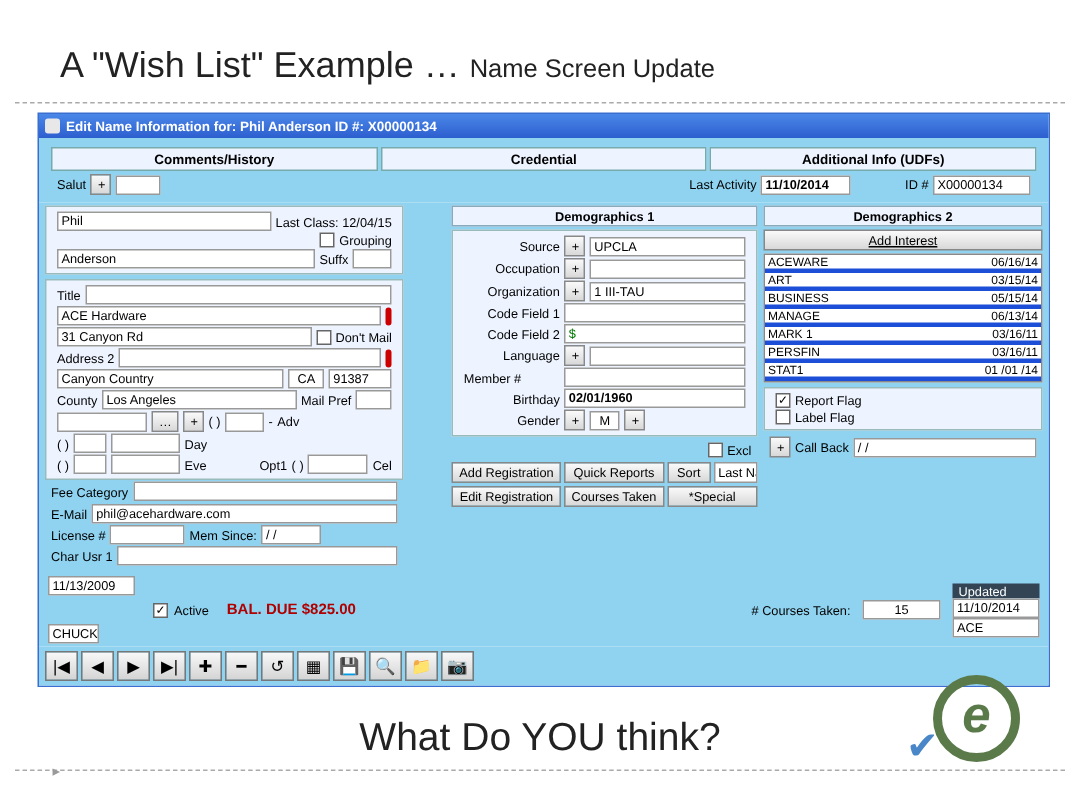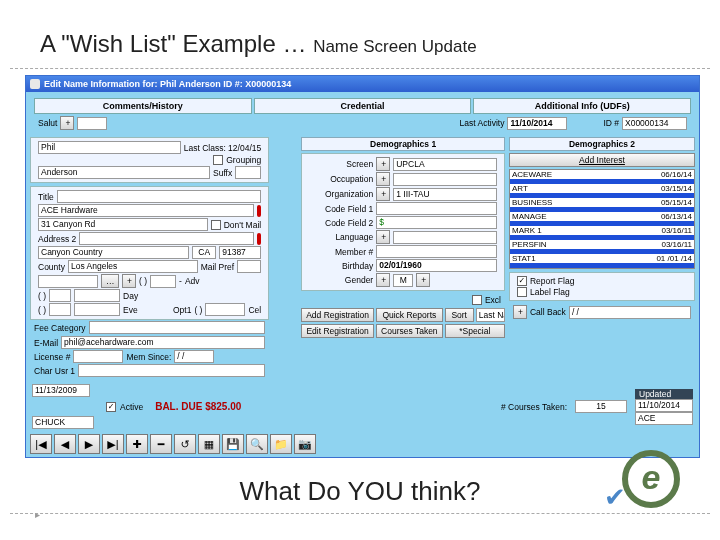--- a/index.html
+++ b/index.html
@@ -20,21 +20,21 @@
   .btn { background:linear-gradient(#fafafa,#d8d8d8); border:1px solid #888; height:14px; padding:0 4px; font-size:8.5px; line-height:12px; text-align:center; white-space:nowrap; }
   .plus { width:14px; text-align:center; }
   .main-body { display:flex; gap:4px; background:#8fd3f0; padding:2px 4px 4px 4px; }
   .colA { flex: 1.35; }
   .colB { flex: 1.15; padding-left: 28px; }
   .colC { flex: 1.05; }
   .panel { background:#eef4ff; border:1px solid #9bb; padding:2px 3px; }
   .subtabs { display:flex; gap:2px; margin-bottom:2px; }
   .subtab { flex:1; background:#eef4ff; border:1px solid #8ab; text-align:center; font-size:8.5px; padding:1px 0; font-weight:bold; }
   .list { background:#fff; border:1px solid #888; font-size:8px; }
-  .list .li { display:flex; border-bottom:5px solid #1d4ed8; }
+  .list .li { display:flex; border-bottom:3px solid #1d4ed8; }
   .list .li span{ padding:0 2px; }
   .midbtns { display:grid; grid-template-columns:1fr 1fr 1fr 1fr; gap:2px; margin-top:3px; }
   .chk { width:10px; height:10px; border:1px solid #666; background:#fff; display:inline-block; text-align:center; line-height:8px; font-size:8px; }
   .toolbar { display:flex; gap:2px; background:#8fd3f0; padding:3px 4px; }
   .tbtn { width:22px; height:20px; background:linear-gradient(#f8f8f8,#d4d4d4); border:1px solid #777; display:flex; align-items:center; justify-content:center; font-size:11px; }
   .balance { color:#b00000; font-weight:bold; font-size:10px; }
   .footer-q { font-size:26px; color:#222; text-align:center; margin-top:18px; }
   .logo { position:absolute; right:40px; bottom:32px; width:58px; height:58px; }
   .logo .ring { position:absolute; inset:0; border:6px solid #5b7a4a; border-radius:50%; }
   .logo .e { position:absolute; inset:10px; color:#5b7a4a; font-size:34px; font-weight:bold; font-style:italic; text-align:center; line-height:34px; }
@@ -174,21 +174,21 @@
           <span class="fld" style="flex:1"></span>
         </div>
       </div>
 
       <div class="colB">
         <div class="subtabs">
           <div class="subtab">Demographics 1</div>
         </div>
         <div class="panel">
           <div class="row">
-              <span class="lbl" style="width:64px;text-align:right">Screen</span>
+              <span class="lbl" style="width:64px;text-align:right">Source</span>
               <span class="btn plus">+</span>
               <span class="fld" style="flex:1">UPCLA</span>
             </div>
           <div class="row">
               <span class="lbl" style="width:64px;text-align:right">Occupation</span>
               <span class="btn plus">+</span>
               <span class="fld" style="flex:1"></span>
             </div>
           <div class="row">
               <span class="lbl" style="width:64px;text-align:right">Organization</span>
@@ -202,21 +202,21 @@
           <div class="row">
               <span class="lbl" style="width:64px;text-align:right">Code Field 2</span>
               <span class="fld" style="flex:1;color:#070">$</span>
             </div>
           <div class="row">
               <span class="lbl" style="width:64px;text-align:right">Language</span>
               <span class="btn plus">+</span>
               <span class="fld" style="flex:1"></span>
             </div>
           <div class="row">
-              <span class="lbl" style="width:64px;text-align:right">Member #</span>
+              <span class="lbl" style="width:64px;text-align:left">Member #</span>
               <span class="fld" style="flex:1"></span>
             </div>
           <div class="row">
               <span class="lbl" style="width:64px;text-align:right">Birthday</span>
               <span class="fld" style="flex:1;font-weight:bold">02/01/1960</span>
             </div>
           <div class="row">
               <span class="lbl" style="width:64px;text-align:right">Gender</span>
               <span class="btn plus">+</span>
               <span class="fld" style="width:20px;text-align:center">M</span>
@@ -287,21 +287,21 @@
           <span class="btn plus">+</span>
           <span class="lbl">Call Back</span>
           <span class="fld" style="flex:1">/  /</span>
         </div>
       </div>
     </div>
 
     <div style="display:flex;align-items:center;gap:8px;background:#8fd3f0;padding:2px 6px;">
       <div>
         <div class="fld" style="width:58px">11/13/2009</div>
-        <div class="fld" style="width:62px;margin-top:19px">CHUCK</div>
+        <div class="fld" style="width:34px;margin-top:19px">CHUCK</div>
       </div>
       <div class="row" style="gap:4px;">
         <span class="chk">✓</span>
         <span class="lbl">Active</span>
       </div>
       <span class="balance">BAL. DUE $825.00</span>
       <span style="flex:1"></span>
       <span class="lbl"># Courses Taken:</span>
       <span class="fld" style="width:52px;text-align:center">15</span>
       <div>

